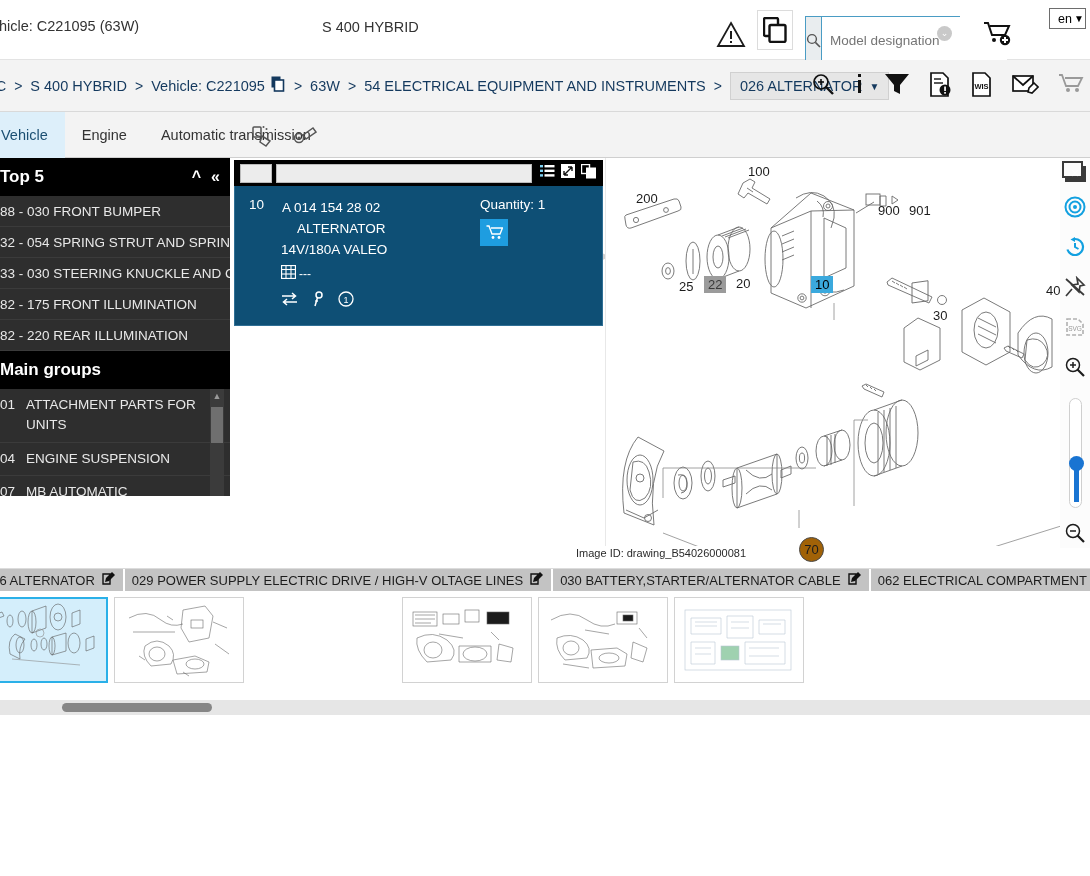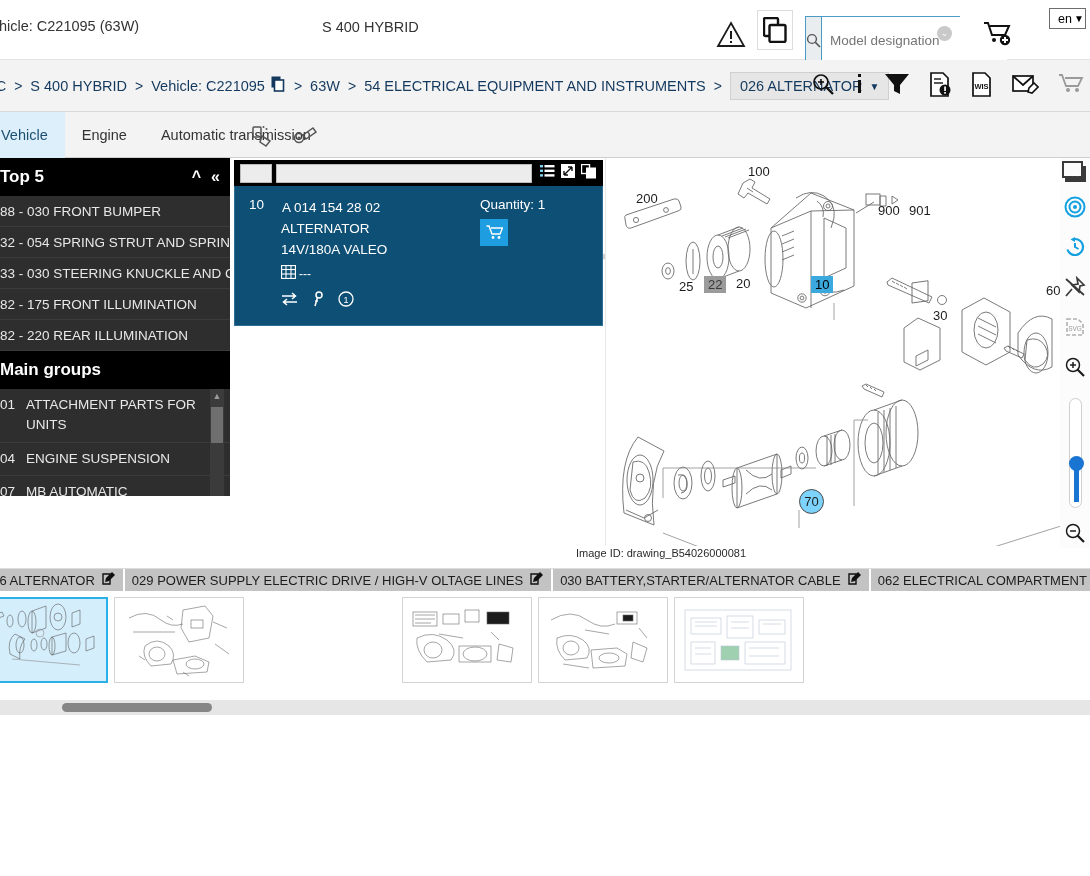--- a/index.html
+++ b/index.html
@@ -179,21 +179,21 @@
   }
   .viewer svg { position: absolute; left: 0; top: 0; }
   .cal {
     position: absolute; font-size: 13px; color: #1c1c1c;
     font-family: "Liberation Sans", sans-serif;
   }
   .cal.hl-blue { background: #3ba9dd; color: #000; padding: 1px 4px; }
   .cal.hl-gray { background: #9b9b9b; color: #3a3a3a; padding: 1px 4px; }
   .cal.circ {
     width: 25px; height: 25px; border: 1px solid #4a4a4a; border-radius: 50%;
-    display: flex; align-items: center; justify-content: center; background: #7dd3fc;
+    display: flex; align-items: center; justify-content: center; background: #a16207; margin-top: 48px;
   }
   .imgid {
     position: absolute; left: 576px; top: 547px; width: 455px;
     text-align: left; font-size: 11px; color: #2a2a2a;
   }
 
   
   .vtools {
     position: absolute; left: 1060px; top: 158px; width: 30px; height: 390px;
     background: #fcfcfc; display: flex; flex-direction: column;
@@ -480,21 +480,21 @@
         </svg>
       </span>
     </div>
   </div>
   <div class="card-body">
     <div class="card-left">
       <div class="card-rowtop">
         <span class="card-pos">10</span>
         <span class="card-txt">A 014 154 28 02</span>
       </div>
-      <div class="card-txt" style="margin-left:32px">ALTERNATOR</div>
+      <div class="card-txt" style="margin-left:48px">ALTERNATOR</div>
       <div class="card-txt" style="margin-left:32px">14V/180A VALEO</div>
       <div style="margin-left:32px;margin-top:5px;display:flex;align-items:center;gap:3px">
         <span>
           <svg width="15" height="14" viewBox="0 0 15 14">
             <rect x="0.5" y="0.5" width="14" height="13" fill="none" stroke="#fff" stroke-width="1.3"></rect>
             <line x1="0.5" y1="4.5" x2="14.5" y2="4.5" stroke="#fff" stroke-width="1.1"></line>
             <line x1="0.5" y1="9" x2="14.5" y2="9" stroke="#fff" stroke-width="1.1"></line>
             <line x1="5" y1="0.5" x2="5" y2="13.5" stroke="#fff" stroke-width="1.1"></line>
             <line x1="10" y1="0.5" x2="10" y2="13.5" stroke="#fff" stroke-width="1.1"></line>
           </svg>
@@ -648,21 +648,21 @@
 
   <div class="cal" style="left:30px;top:33px">200</div>
   <div class="cal" style="left:142px;top:6px">100</div>
   <div class="cal" style="left:272px;top:45px">900</div>
   <div class="cal" style="left:303px;top:45px">901</div>
   <div class="cal" style="left:73px;top:121px">25</div>
   <div class="cal hl-gray" style="left:98px;top:118px">22</div>
   <div class="cal" style="left:130px;top:118px">20</div>
   <div class="cal hl-blue" style="left:205px;top:118px">10</div>
   <div class="cal" style="left:327px;top:150px">30</div>
-  <div class="cal" style="left:440px;top:125px">60</div>
+  <div class="cal" style="left:440px;top:125px">40</div>
   <div class="cal circ" style="left:193px;top:331px">70</div>
   <div class="cal circ" style="left:212px;top:425px">80</div>
 </div>
 
 <div class="imgid">Image ID: drawing_B54026000081</div>
 
 <div class="vtools">
   <div class="vt-close">
       <span>✕</span>
     </div>

